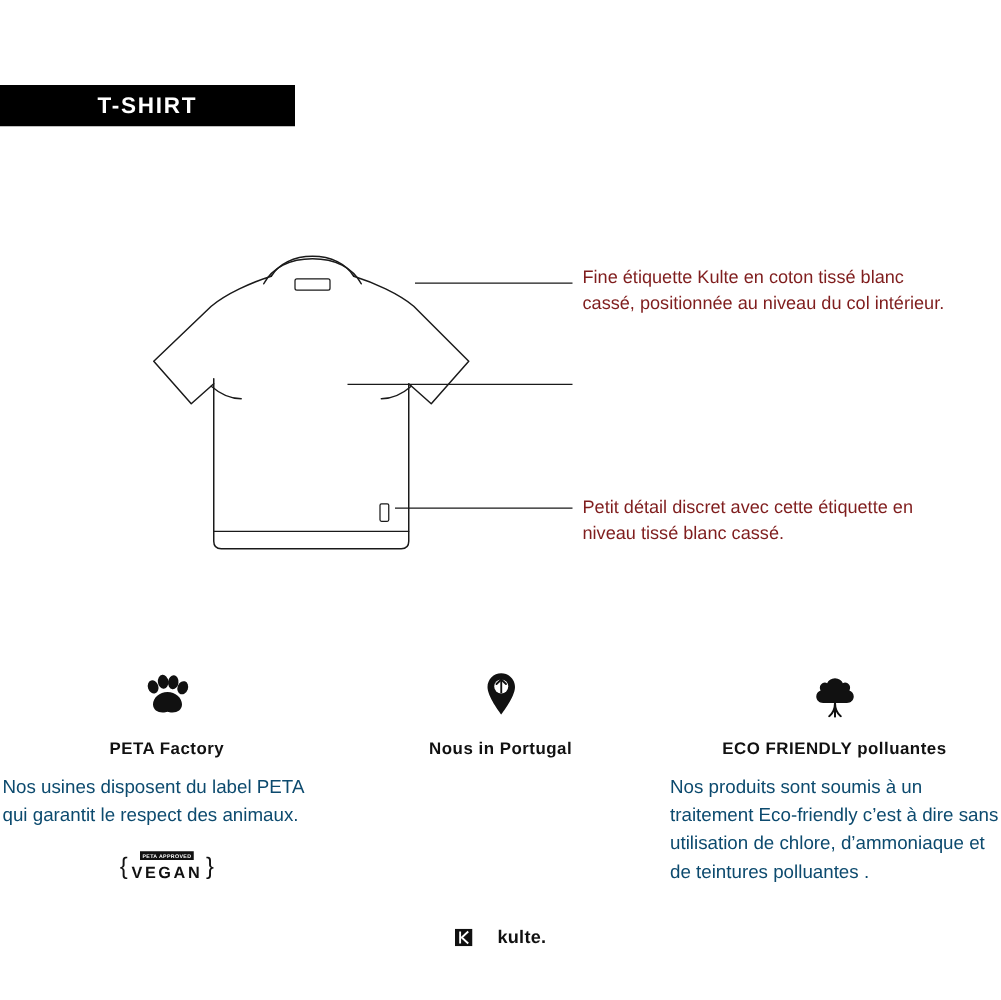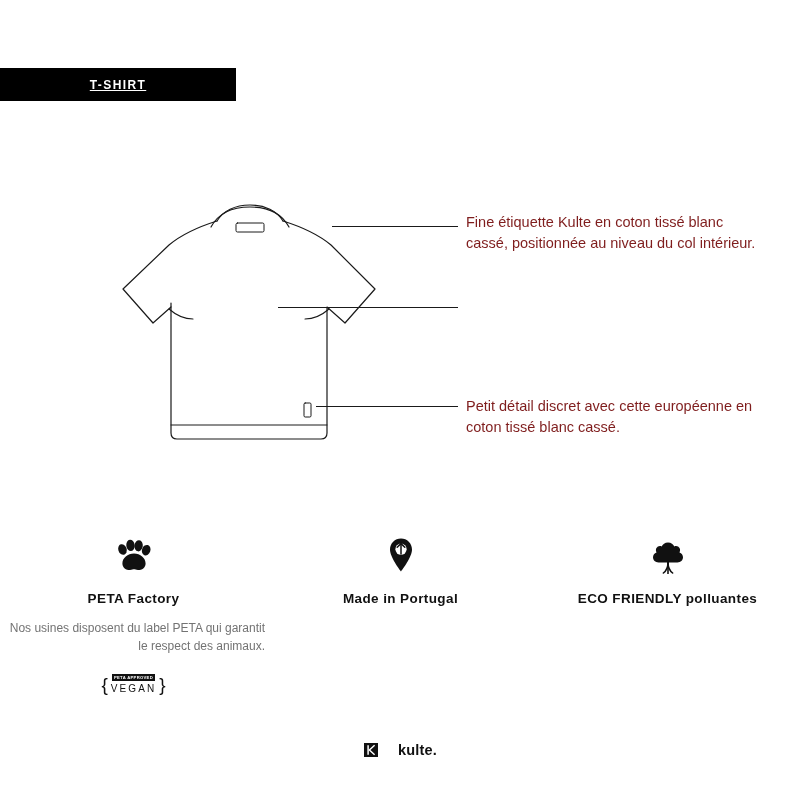--- a/index.html
+++ b/index.html
@@ -28,24 +28,23 @@
     top: 68px;
     width: 236px;
     height: 33px;
     background: #000000;
     display: flex;
     align-items: center;
     justify-content: center;
   }
   .title-bar-text {
     color: #ffffff;
-    font-size: 12px;
+    font-size: 18px;
     font-weight: bold;
     letter-spacing: 1.4px;
-    text-decoration: underline;
   }
 
   
   .product-area {
     position: absolute;
     left: 105px;
     top: 185px;
     width: 290px;
     height: 280px;
   }
@@ -98,24 +97,24 @@
   }
   .feature-title {
     margin-top: 14px;
     font-size: 13.5px;
     font-weight: bold;
     letter-spacing: 0.4px;
     text-align: center;
   }
   .feature-text {
     margin-top: 13px;
-    font-size: 12px;
+    font-size: 15px;
     line-height: 1.5;
-    text-align: right;
-    color: #737373;
+    text-align: left;
+    color: #0c4a6e;
   }
   .vegan-badge {
     margin-top: 14px;
     width: 74px;
     height: 30px;
     display: flex;
     align-items: center;
     justify-content: center;
     position: relative;
   }
@@ -134,24 +133,24 @@
     font-size: 4.2px;
     letter-spacing: 0.3px;
     font-weight: bold;
     background: #111;
     color: #fff;
     padding: 0.5px 2px;
     line-height: 1.3;
     white-space: nowrap;
   }
   .vegan-badge .vegan-word {
-    font-size: 10px;
+    font-size: 13px;
     letter-spacing: 2.1px;
     margin-top: 2px;
-    font-weight: normal;
+    font-weight: bold;
   }
 
   
   .footer-logo {
     position: absolute;
     left: 0;
     top: 742px;
     width: 801px;
     display: flex;
     align-items: center;
@@ -198,21 +197,21 @@
 
       <rect x="199" y="218" width="7" height="14" rx="1.2" stroke-width="1"></rect>
     </svg>
   </div>
 
   <div class="leader leader-1"></div>
   <div class="leader leader-2"></div>
   <div class="leader leader-3"></div>
 
   <div class="callout callout-1">Fine étiquette Kulte en coton tissé blanc cassé, positionnée au niveau du col intérieur.</div>
-  <div class="callout callout-3">Petit détail discret avec cette européenne en coton tissé blanc cassé.</div>
+  <div class="callout callout-3">Petit détail discret avec cette étiquette en niveau tissé blanc cassé.</div>
 
   <div class="features">
 
     <div class="feature">
       <div class="feature-icon">
         <svg width="42" height="34" viewBox="0 0 42 34" fill="#111111">
           <ellipse cx="9.5" cy="10.5" rx="4.2" ry="5.4" transform="rotate(-18 9.5 10.5)"></ellipse>
           <ellipse cx="17.5" cy="6.4" rx="4.2" ry="5.6" transform="rotate(-7 17.5 6.4)"></ellipse>
           <ellipse cx="25.6" cy="6.8" rx="4.2" ry="5.6" transform="rotate(7 25.6 6.8)"></ellipse>
           <ellipse cx="33.2" cy="11.2" rx="4.2" ry="5.4" transform="rotate(19 33.2 11.2)"></ellipse>
@@ -233,33 +232,34 @@
 
     <div class="feature">
       <div class="feature-icon">
         <svg width="30" height="38" viewBox="0 0 30 38" fill="#111111">
           <path d="M15 1.5C8.9 1.5 4 6.4 4 12.5c0 7.6 9.6 20 11 22 1.4-2 11-14.4 11-22 0-6.1-4.9-11-11-11z"></path>
           <circle cx="15" cy="12.2" r="5.6" fill="#ffffff"></circle>
           <path d="M15 6.6v11" stroke="#111111" stroke-width="1.5" fill="none"></path>
           <path d="M11.2 10.2 15 6.6l3.8 3.6" stroke="#111111" stroke-width="1.5" fill="none" stroke-linecap="round" stroke-linejoin="round"></path>
         </svg>
       </div>
-      <div class="feature-title">Made in Portugal</div>
+      <div class="feature-title">Nous in Portugal</div>
     </div>
 
     <div class="feature">
       <div class="feature-icon">
         <svg width="40" height="36" viewBox="0 0 40 36" fill="#111111">
           <path d="M20 4.5c3.1 0 5.4 1.7 6.3 4 1.1-.6 2.6-.6 3.8.1 2 1.2 2.6 3.8 1.4 5.8 2.1.7 3.5 2.6 3.5 4.8 0 2.9-2.4 5.2-5.5 5.2H10.5C7.4 24.4 5 22.1 5 19.2c0-2.2 1.4-4.1 3.5-4.8-1.2-2-.6-4.6 1.4-5.8 1.2-.7 2.7-.7 3.8-.1.9-2.3 3.2-4 6.3-4z"></path>
           <path d="M20 24.4c0 4.4 1.8 8.3 4.6 10.6" stroke="#111111" stroke-width="1.6" fill="none" stroke-linecap="round"></path>
           <path d="M20 24.4c0 4.4-1.8 8.3-4.6 10.6" stroke="#111111" stroke-width="1.6" fill="none" stroke-linecap="round"></path>
           <path d="M20 24.4v11.2" stroke="#111111" stroke-width="1.6" fill="none" stroke-linecap="round"></path>
         </svg>
       </div>
       <div class="feature-title">ECO FRIENDLY polluantes</div>
+      <div class="feature-text">Nos produits sont soumis à un traitement Eco-friendly c’est à dire sans utilisation de chlore, d’ammoniaque et de teintures polluantes .</div>
     </div>
 
   </div>
 
   <div class="footer-logo">
     <svg class="mark" viewBox="0 0 14 14">
       <rect x="0" y="0" width="14" height="14" fill="#111111"></rect>
       <path d="M10.6 2.2 5.4 7l5.2 4.8" fill="none" stroke="#ffffff" stroke-width="1.5" stroke-linejoin="round"></path>
       <path d="M4.1 2.2v9.6" fill="none" stroke="#ffffff" stroke-width="1.5"></path>
     </svg>

